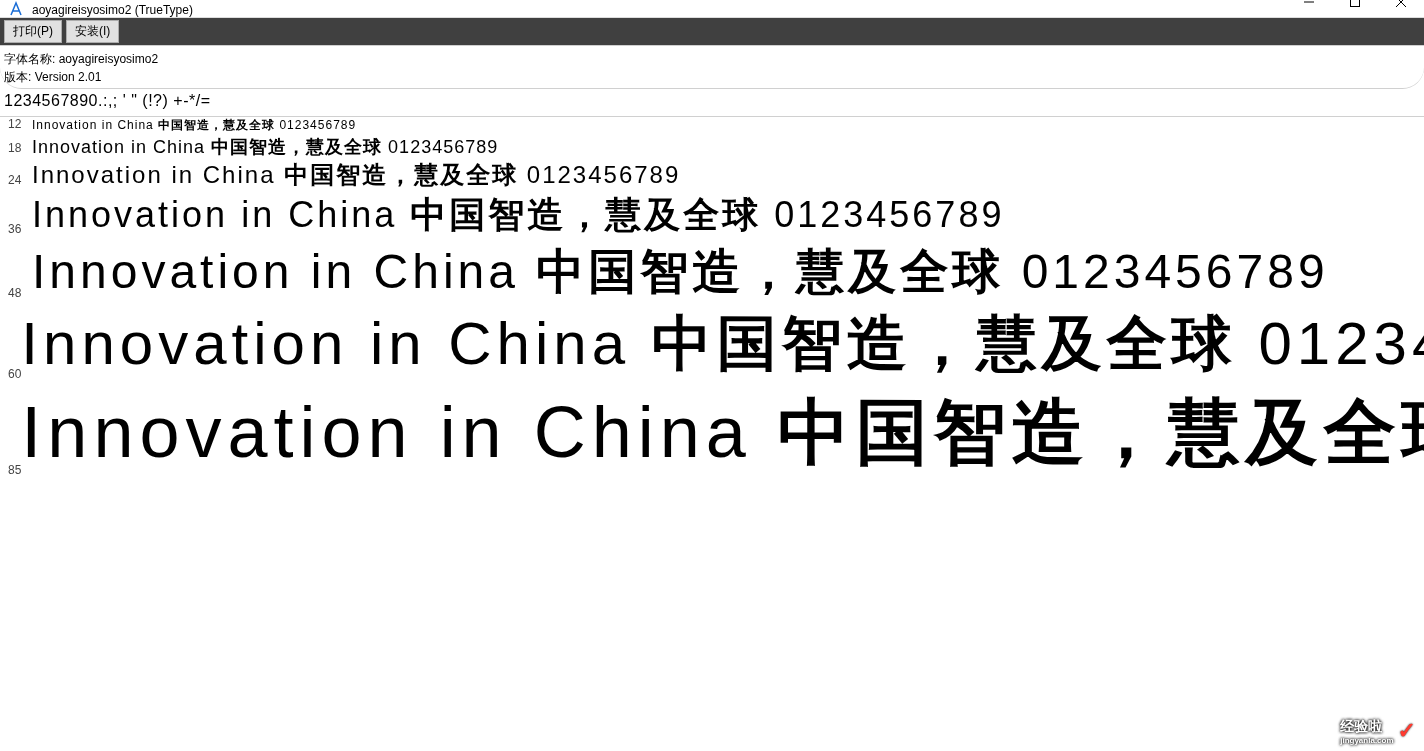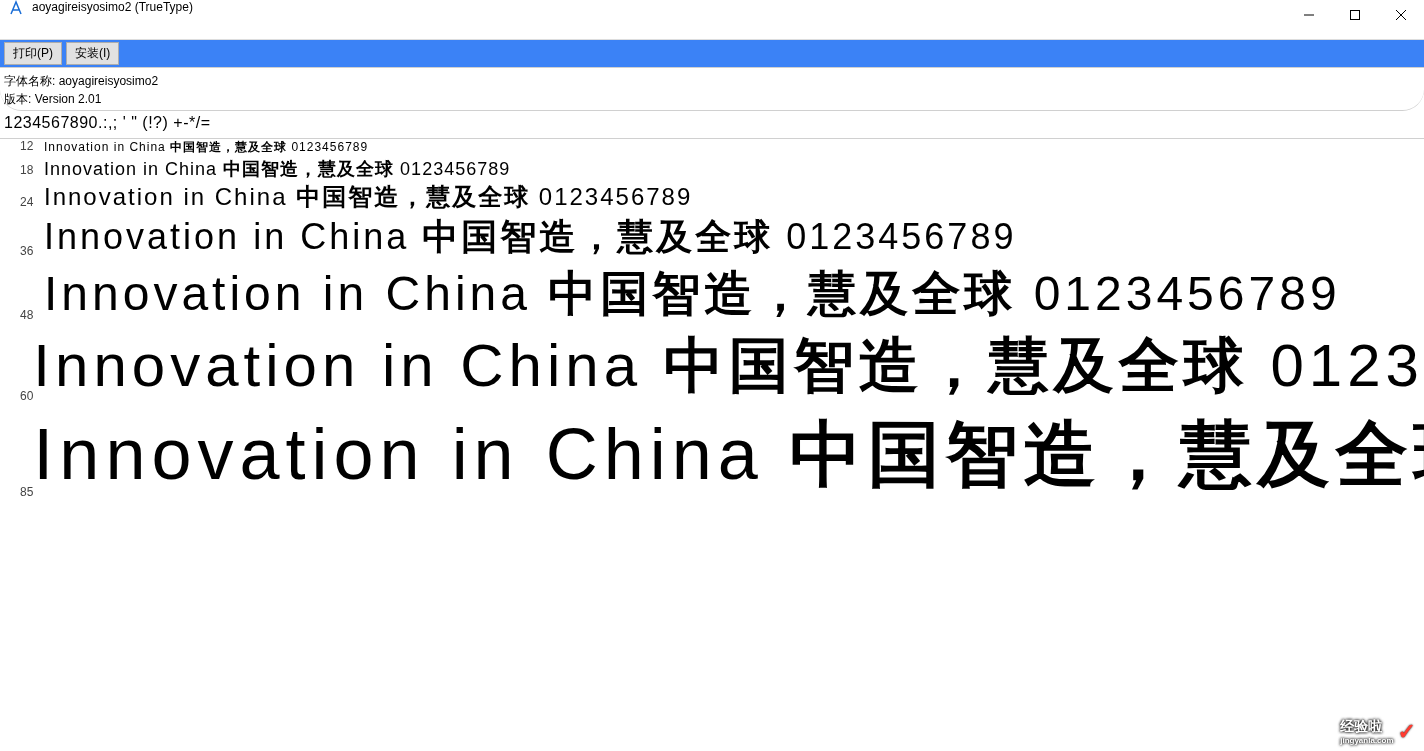--- a/index.html
+++ b/index.html
@@ -5,45 +5,45 @@
 * { margin: 0; padding: 0; box-sizing: border-box; }
 body {
   font-family: "Segoe UI", Tahoma, sans-serif;
   background: #fff;
   width: 1424px;
   height: 751px;
   overflow: hidden;
   position: relative;
 }
 .titlebar {
-  height: 40px;
+  height: 18px;
   background: #fff;
   display: flex;
-  align-items: flex-start;
+  align-items: flex-end;
   border-bottom: 1px solid #ddd;
 }
 .titlebar .app-icon {
   width: 16px; height: 16px;
   margin: 0 8px;
 }
 .titlebar .title { font-size: 12px; color: #000; flex: 1; }
 .win-controls { display: flex; }
 .win-btn {
   width: 46px; height: 30px;
   display: flex; align-items: center; justify-content: center;
   font-size: 10px; color: #000;
 }
 .toolbar {
   height: 28px;
   display: flex;
   align-items: center;
   padding: 2px 4px;
   gap: 4px;
   border-bottom: 1px solid #d0d0d0;
-  background: #3b82f6;
+  background: #404040;
 }
 .btn {
   font-size: 12px;
   padding: 2px 8px;
   background: #e1e1e1;
   border: 1px solid #adadad;
   cursor: pointer;
 }
 .meta {
   padding: 4px 4px 2px 4px;
@@ -59,21 +59,21 @@
   letter-spacing: 0.5px;
   line-height: 1.3;
   border-bottom: 1px solid #d0d0d0;
 }
 .samples { padding: 0; }
 .sample-row {
   display: flex;
   align-items: baseline;
   white-space: nowrap;
   overflow: hidden;
-  padding: 0 20px;
+  padding: 0 8px;
 }
 .size-label {
   font-size: 12px;
   width: 24px;
   color: #444;
   align-self: flex-end;
   padding-bottom: 4px;
 }
 .sample-text {
   font-family: "Comic Sans MS", "Brush Script MT", cursive, sans-serif;
@@ -90,21 +90,21 @@
 .s72 { font-size: 72px; letter-spacing: 6px; }
 .watermark {
   position: absolute;
   right: 8px;
   bottom: 6px;
   font-size: 14px;
   font-weight: bold;
   color: #fff;
   text-shadow: 0 0 3px #000, 0 0 3px #000;
   display: flex;
-  align-items: center;
+  align-items: flex-start;
   gap: 4px;
 }
 .watermark .check { color: #ff3b30; font-size: 22px; font-weight: bold; text-shadow: 0 0 2px #000; }
 .watermark .sub { font-size: 8px; display:block; letter-spacing:0; }
 .cjk { font-family: Liberation Mono, monospace; font-weight: bold; }
 </style>
 </head>
 <body>
 
 <div class="titlebar">

